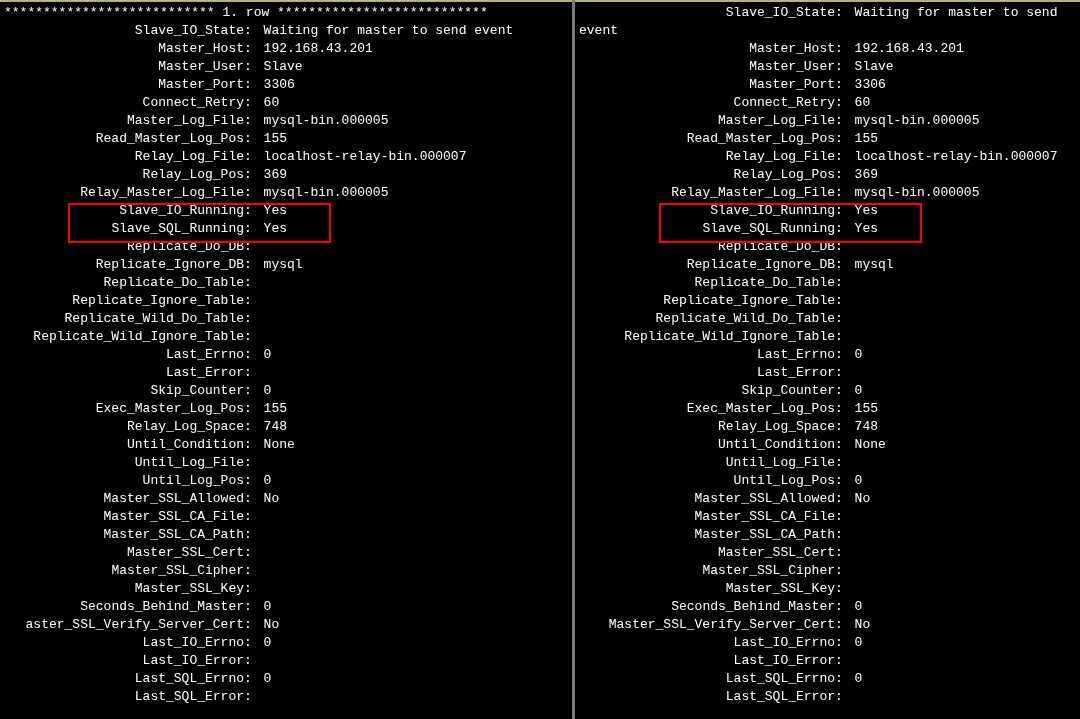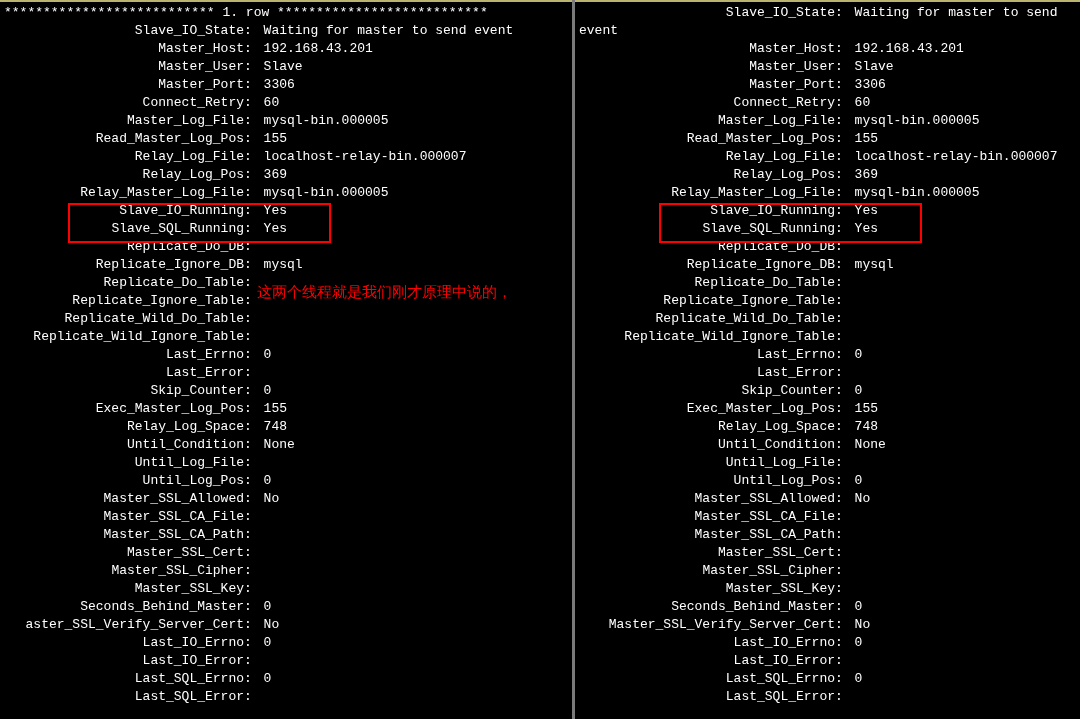--- a/index.html
+++ b/index.html
@@ -89,21 +89,20 @@
 
 <div class="split">
 
   <div class="pane pane-left">
     <div class="topbar"></div>
     <div class="term" id="term-left"><div class="header-row">*************************** 1. row ***************************</div><div class="row"><span class="label" style="width: 244px;">Slave_IO_State</span><span class="sep">: </span><span class="value">Waiting for master to send event</span></div><div class="row"><span class="label" style="width: 244px;">Master_Host</span><span class="sep">: </span><span class="value">192.168.43.201</span></div><div class="row"><span class="label" style="width: 244px;">Master_User</span><span class="sep">: </span><span class="value">Slave</span></div><div class="row"><span class="label" style="width: 244px;">Master_Port</span><span class="sep">: </span><span class="value">3306</span></div><div class="row"><span class="label" style="width: 244px;">Connect_Retry</span><span class="sep">: </span><span class="value">60</span></div><div class="row"><span class="label" style="width: 244px;">Master_Log_File</span><span class="sep">: </span><span class="value">mysql-bin.000005</span></div><div class="row"><span class="label" style="width: 244px;">Read_Master_Log_Pos</span><span class="sep">: </span><span class="value">155</span></div><div class="row"><span class="label" style="width: 244px;">Relay_Log_File</span><span class="sep">: </span><span class="value">localhost-relay-bin.000007</span></div><div class="row"><span class="label" style="width: 244px;">Relay_Log_Pos</span><span class="sep">: </span><span class="value">369</span></div><div class="row"><span class="label" style="width: 244px;">Relay_Master_Log_File</span><span class="sep">: </span><span class="value">mysql-bin.000005</span></div><div class="row"><span class="label" style="width: 244px;">Slave_IO_Running</span><span class="sep">: </span><span class="value">Yes</span></div><div class="row"><span class="label" style="width: 244px;">Slave_SQL_Running</span><span class="sep">: </span><span class="value">Yes</span></div><div class="row"><span class="label" style="width: 244px;">Replicate_Do_DB</span><span class="sep">: </span><span class="value"></span></div><div class="row"><span class="label" style="width: 244px;">Replicate_Ignore_DB</span><span class="sep">: </span><span class="value">mysql</span></div><div class="row"><span class="label" style="width: 244px;">Replicate_Do_Table</span><span class="sep">: </span><span class="value"></span></div><div class="row"><span class="label" style="width: 244px;">Replicate_Ignore_Table</span><span class="sep">: </span><span class="value"></span></div><div class="row"><span class="label" style="width: 244px;">Replicate_Wild_Do_Table</span><span class="sep">: </span><span class="value"></span></div><div class="row"><span class="label" style="width: 244px;">Replicate_Wild_Ignore_Table</span><span class="sep">: </span><span class="value"></span></div><div class="row"><span class="label" style="width: 244px;">Last_Errno</span><span class="sep">: </span><span class="value">0</span></div><div class="row"><span class="label" style="width: 244px;">Last_Error</span><span class="sep">: </span><span class="value"></span></div><div class="row"><span class="label" style="width: 244px;">Skip_Counter</span><span class="sep">: </span><span class="value">0</span></div><div class="row"><span class="label" style="width: 244px;">Exec_Master_Log_Pos</span><span class="sep">: </span><span class="value">155</span></div><div class="row"><span class="label" style="width: 244px;">Relay_Log_Space</span><span class="sep">: </span><span class="value">748</span></div><div class="row"><span class="label" style="width: 244px;">Until_Condition</span><span class="sep">: </span><span class="value">None</span></div><div class="row"><span class="label" style="width: 244px;">Until_Log_File</span><span class="sep">: </span><span class="value"></span></div><div class="row"><span class="label" style="width: 244px;">Until_Log_Pos</span><span class="sep">: </span><span class="value">0</span></div><div class="row"><span class="label" style="width: 244px;">Master_SSL_Allowed</span><span class="sep">: </span><span class="value">No</span></div><div class="row"><span class="label" style="width: 244px;">Master_SSL_CA_File</span><span class="sep">: </span><span class="value"></span></div><div class="row"><span class="label" style="width: 244px;">Master_SSL_CA_Path</span><span class="sep">: </span><span class="value"></span></div><div class="row"><span class="label" style="width: 244px;">Master_SSL_Cert</span><span class="sep">: </span><span class="value"></span></div><div class="row"><span class="label" style="width: 244px;">Master_SSL_Cipher</span><span class="sep">: </span><span class="value"></span></div><div class="row"><span class="label" style="width: 244px;">Master_SSL_Key</span><span class="sep">: </span><span class="value"></span></div><div class="row"><span class="label" style="width: 244px;">Seconds_Behind_Master</span><span class="sep">: </span><span class="value">0</span></div><div class="row"><span class="label" style="width: 244px; text-align: right;">aster_SSL_Verify_Server_Cert</span><span class="sep">: </span><span class="value">No</span></div><div class="row"><span class="label" style="width: 244px;">Last_IO_Errno</span><span class="sep">: </span><span class="value">0</span></div><div class="row"><span class="label" style="width: 244px;">Last_IO_Error</span><span class="sep">: </span><span class="value"></span></div><div class="row"><span class="label" style="width: 244px;">Last_SQL_Errno</span><span class="sep">: </span><span class="value">0</span></div><div class="row"><span class="label" style="width: 244px;">Last_SQL_Error</span><span class="sep">: </span><span class="value"></span></div></div>
 
     <div class="redbox" style="left:68px; top:203px; width:263px; height:40px;"></div>
 
     <div class="annotation" style="left:257px; top:282px;">
-      <div>这两个线程就是我们刚才原理中说的，</div>
     </div>
   </div>
 
   <div class="pane pane-right">
     <div class="topbar"></div>
     <div class="term" id="term-right"><div class="row"><span class="label" style="width: 260px;">Slave_IO_State</span><span class="sep">: </span><span class="value">Waiting for master to send</span></div><div class="wrapped-line">event</div><div class="row"><span class="label" style="width: 260px;">Master_Host</span><span class="sep">: </span><span class="value">192.168.43.201</span></div><div class="row"><span class="label" style="width: 260px;">Master_User</span><span class="sep">: </span><span class="value">Slave</span></div><div class="row"><span class="label" style="width: 260px;">Master_Port</span><span class="sep">: </span><span class="value">3306</span></div><div class="row"><span class="label" style="width: 260px;">Connect_Retry</span><span class="sep">: </span><span class="value">60</span></div><div class="row"><span class="label" style="width: 260px;">Master_Log_File</span><span class="sep">: </span><span class="value">mysql-bin.000005</span></div><div class="row"><span class="label" style="width: 260px;">Read_Master_Log_Pos</span><span class="sep">: </span><span class="value">155</span></div><div class="row"><span class="label" style="width: 260px;">Relay_Log_File</span><span class="sep">: </span><span class="value">localhost-relay-bin.000007</span></div><div class="row"><span class="label" style="width: 260px;">Relay_Log_Pos</span><span class="sep">: </span><span class="value">369</span></div><div class="row"><span class="label" style="width: 260px;">Relay_Master_Log_File</span><span class="sep">: </span><span class="value">mysql-bin.000005</span></div><div class="row"><span class="label" style="width: 260px;">Slave_IO_Running</span><span class="sep">: </span><span class="value">Yes</span></div><div class="row"><span class="label" style="width: 260px;">Slave_SQL_Running</span><span class="sep">: </span><span class="value">Yes</span></div><div class="row"><span class="label" style="width: 260px;">Replicate_Do_DB</span><span class="sep">: </span><span class="value"></span></div><div class="row"><span class="label" style="width: 260px;">Replicate_Ignore_DB</span><span class="sep">: </span><span class="value">mysql</span></div><div class="row"><span class="label" style="width: 260px;">Replicate_Do_Table</span><span class="sep">: </span><span class="value"></span></div><div class="row"><span class="label" style="width: 260px;">Replicate_Ignore_Table</span><span class="sep">: </span><span class="value"></span></div><div class="row"><span class="label" style="width: 260px;">Replicate_Wild_Do_Table</span><span class="sep">: </span><span class="value"></span></div><div class="row"><span class="label" style="width: 260px;">Replicate_Wild_Ignore_Table</span><span class="sep">: </span><span class="value"></span></div><div class="row"><span class="label" style="width: 260px;">Last_Errno</span><span class="sep">: </span><span class="value">0</span></div><div class="row"><span class="label" style="width: 260px;">Last_Error</span><span class="sep">: </span><span class="value"></span></div><div class="row"><span class="label" style="width: 260px;">Skip_Counter</span><span class="sep">: </span><span class="value">0</span></div><div class="row"><span class="label" style="width: 260px;">Exec_Master_Log_Pos</span><span class="sep">: </span><span class="value">155</span></div><div class="row"><span class="label" style="width: 260px;">Relay_Log_Space</span><span class="sep">: </span><span class="value">748</span></div><div class="row"><span class="label" style="width: 260px;">Until_Condition</span><span class="sep">: </span><span class="value">None</span></div><div class="row"><span class="label" style="width: 260px;">Until_Log_File</span><span class="sep">: </span><span class="value"></span></div><div class="row"><span class="label" style="width: 260px;">Until_Log_Pos</span><span class="sep">: </span><span class="value">0</span></div><div class="row"><span class="label" style="width: 260px;">Master_SSL_Allowed</span><span class="sep">: </span><span class="value">No</span></div><div class="row"><span class="label" style="width: 260px;">Master_SSL_CA_File</span><span class="sep">: </span><span class="value"></span></div><div class="row"><span class="label" style="width: 260px;">Master_SSL_CA_Path</span><span class="sep">: </span><span class="value"></span></div><div class="row"><span class="label" style="width: 260px;">Master_SSL_Cert</span><span class="sep">: </span><span class="value"></span></div><div class="row"><span class="label" style="width: 260px;">Master_SSL_Cipher</span><span class="sep">: </span><span class="value"></span></div><div class="row"><span class="label" style="width: 260px;">Master_SSL_Key</span><span class="sep">: </span><span class="value"></span></div><div class="row"><span class="label" style="width: 260px;">Seconds_Behind_Master</span><span class="sep">: </span><span class="value">0</span></div><div class="row"><span class="label" style="width: 260px;">Master_SSL_Verify_Server_Cert</span><span class="sep">: </span><span class="value">No</span></div><div class="row"><span class="label" style="width: 260px;">Last_IO_Errno</span><span class="sep">: </span><span class="value">0</span></div><div class="row"><span class="label" style="width: 260px;">Last_IO_Error</span><span class="sep">: </span><span class="value"></span></div><div class="row"><span class="label" style="width: 260px;">Last_SQL_Errno</span><span class="sep">: </span><span class="value">0</span></div><div class="row"><span class="label" style="width: 260px;">Last_SQL_Error</span><span class="sep">: </span><span class="value"></span></div></div>
 
     <div class="redbox" style="left:84px; top:203px; width:263px; height:40px;"></div>
   </div>
 

